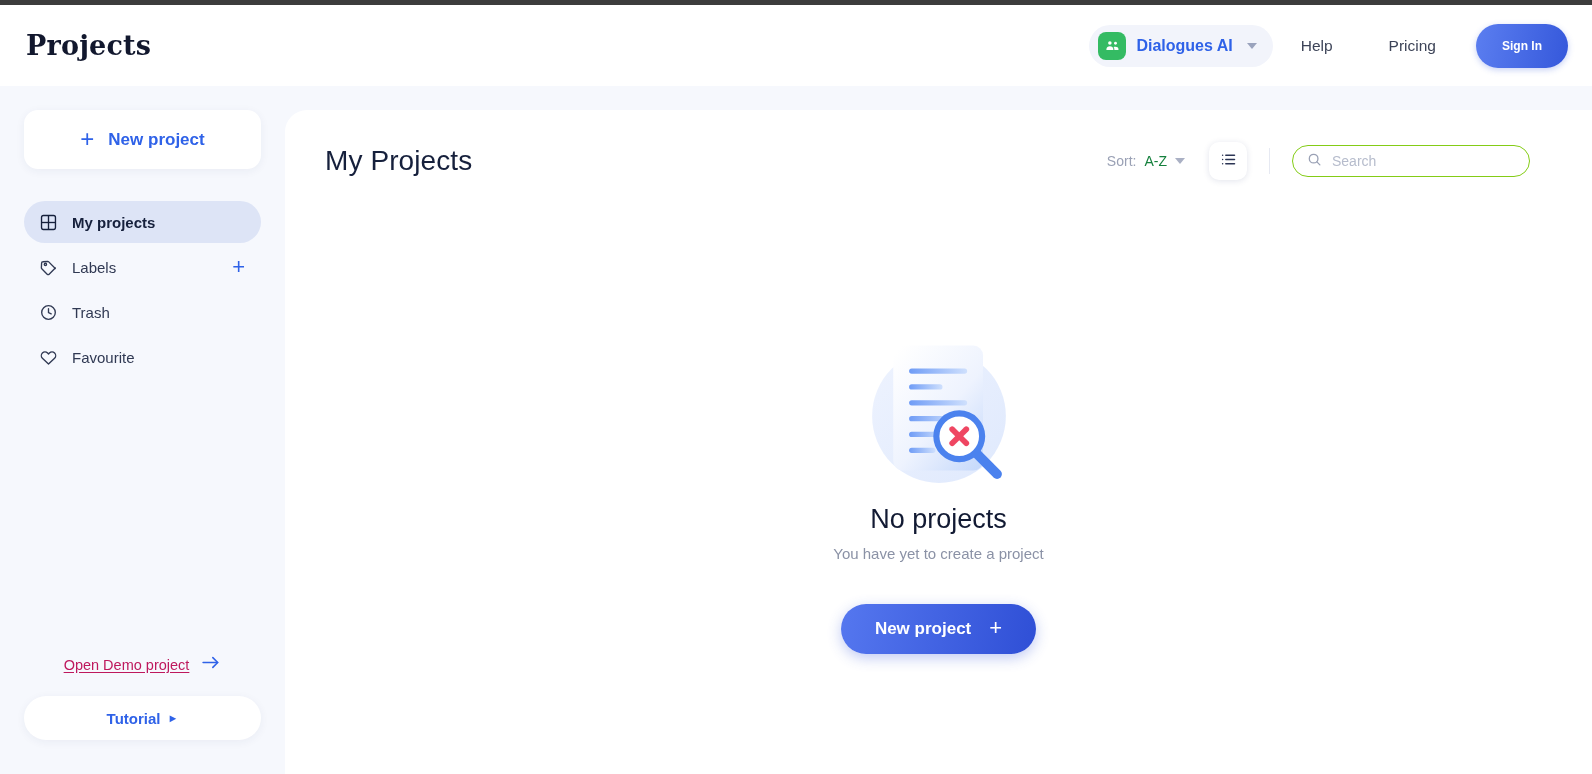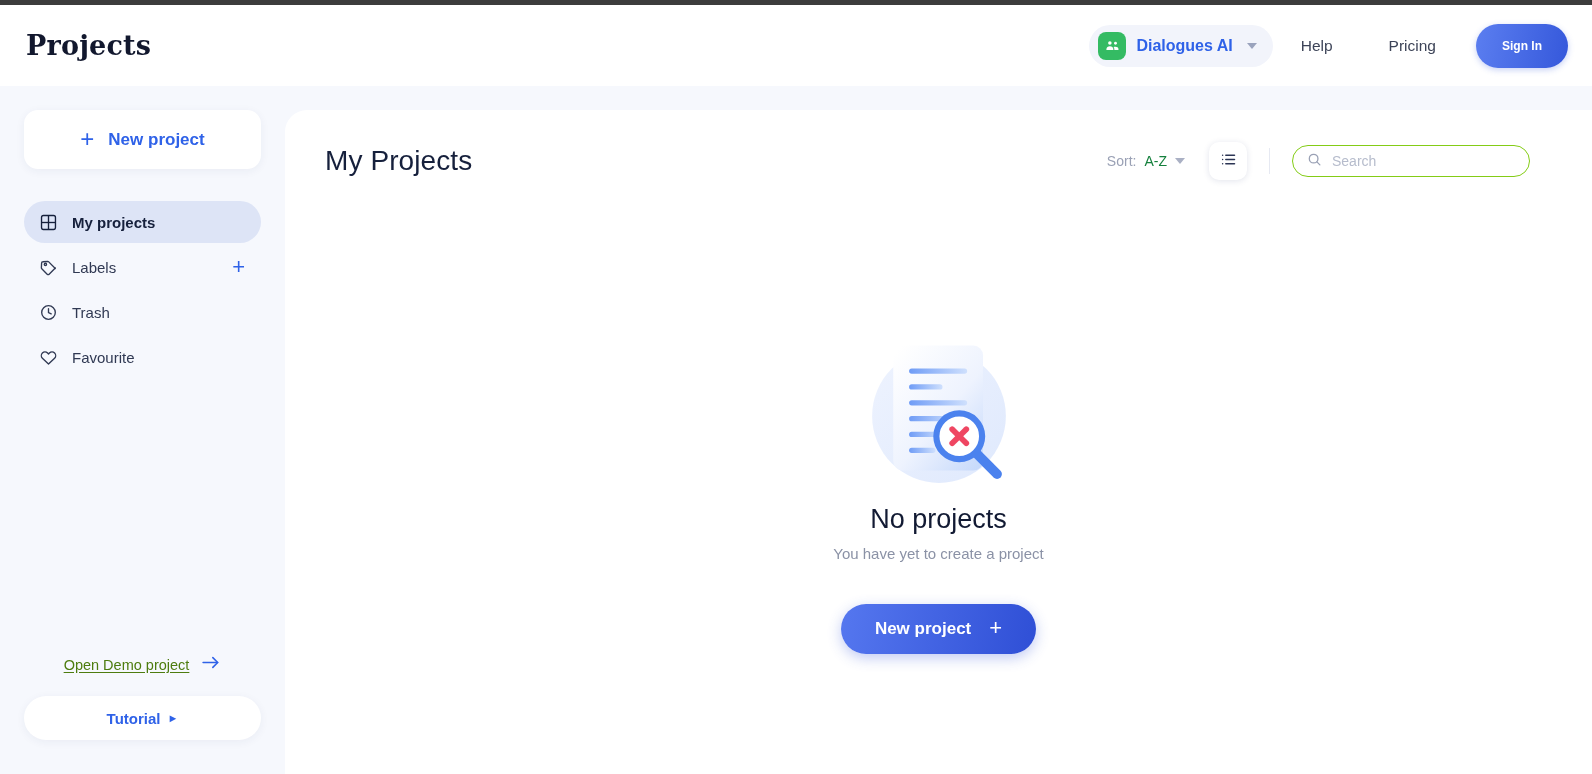--- a/index.html
+++ b/index.html
@@ -212,21 +212,21 @@
     display: flex;
     align-items: center;
     justify-content: center;
     gap: 12px;
     margin-bottom: 22px;
     cursor: pointer;
   }
 
   .demo-text {
     font-size: 14.5px;
-    color: #4d7c0f;
+    color: #be185d;
     text-decoration: underline;
     text-underline-offset: 2px;
   }
 
   .tutorial-btn {
     background: #ffffff;
     border-radius: 22px;
     height: 44px;
     display: flex;
     align-items: center;

